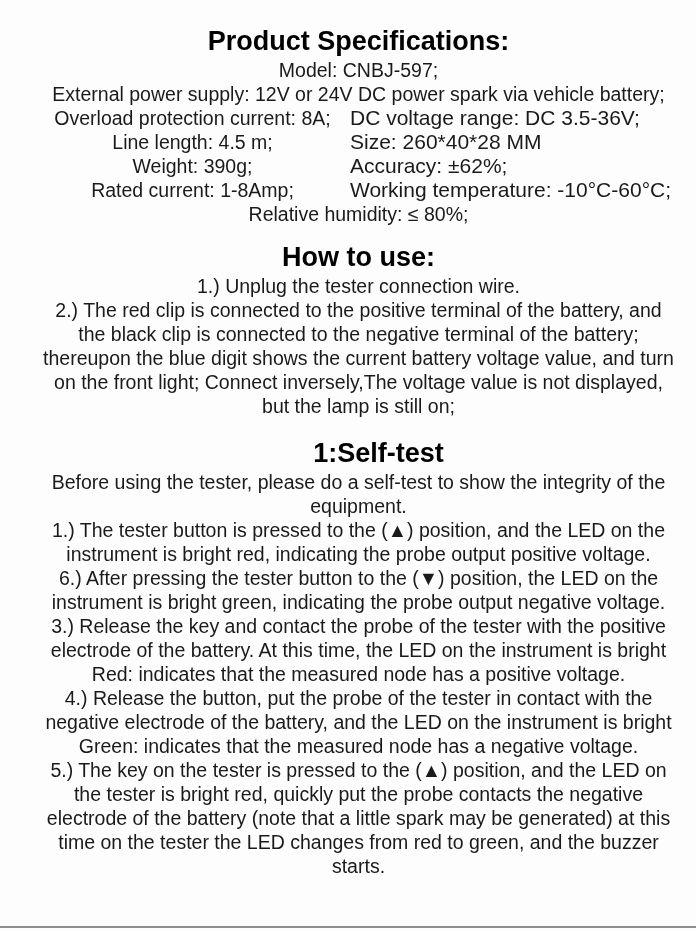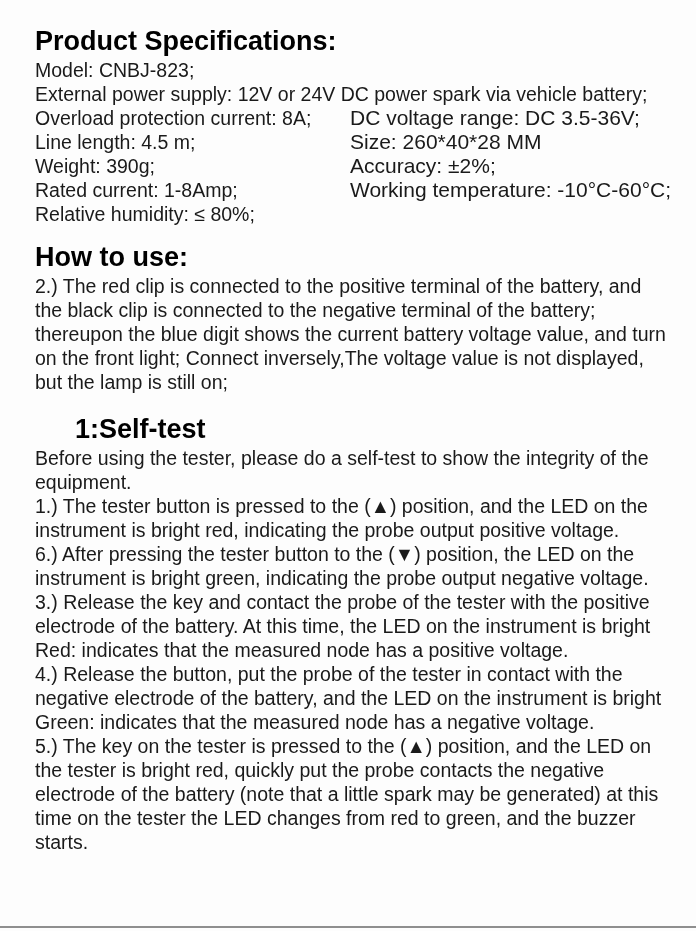--- a/index.html
+++ b/index.html
@@ -12,20 +12,21 @@
     width: 696px;
     height: 931px;
     background: #fdfdfd;
     font-family: "Liberation Sans", "DejaVu Sans", sans-serif;
     color: #1a1a1a;
     overflow: hidden;
     box-sizing: border-box;
   }
   .content {
     padding: 24px 14px 0 35px;
+    text-align: center;
   }
   .section-title {
     margin: 0;
     font-size: 27px;
     line-height: 34px;
     font-weight: bold;
     color: #000000;
   }
   .section-title.howto { margin-top: 14px; }
   .section-title.selftest { margin-top: 18px; margin-left: 40px; }
@@ -62,45 +63,46 @@
   }
 </style>
 </head>
 <body>
 
 <div class="page">
   <div class="content">
 
     <section>
       <h2 class="section-title">Product Specifications:</h2>
-      <div class="line">Model: CNBJ-823;</div>
+      <div class="line">Model: CNBJ-597;</div>
       <div class="line">External power supply: 12V or 24V DC power spark via vehicle battery;</div>
 
       <div class="spec-row">
         <div class="spec-left">Overload protection current: 8A;</div>
         <div class="spec-right">DC voltage range: DC 3.5-36V;</div>
       </div>
       <div class="spec-row">
         <div class="spec-left">Line length: 4.5 m;</div>
         <div class="spec-right">Size: 260*40*28 MM</div>
       </div>
       <div class="spec-row">
         <div class="spec-left">Weight: 390g;</div>
-        <div class="spec-right">Accuracy: ±2%;</div>
+        <div class="spec-right">Accuracy: ±62%;</div>
       </div>
       <div class="spec-row">
         <div class="spec-left">Rated current: 1-8Amp;</div>
         <div class="spec-right">Working temperature: -10°C-60°C;</div>
       </div>
 
       <div class="line">Relative humidity: ≤ 80%;</div>
     </section>
 
     <section>
       <h2 class="section-title howto">How to use:</h2>
+      <div class="para">1.) Unplug the tester connection wire.</div>
       <div class="para">2.) The red clip is connected to the positive terminal of the battery, and
 the black clip is connected to the negative terminal of the battery;
 thereupon the blue digit shows the current battery voltage value, and turn
 on the front light; Connect inversely,The voltage value is not displayed,
 but the lamp is still on;</div>
     </section>
 
     <section>
       <h2 class="section-title selftest">1:Self-test</h2>
       <div class="para">Before using the tester, please do a self-test to show the integrity of the

